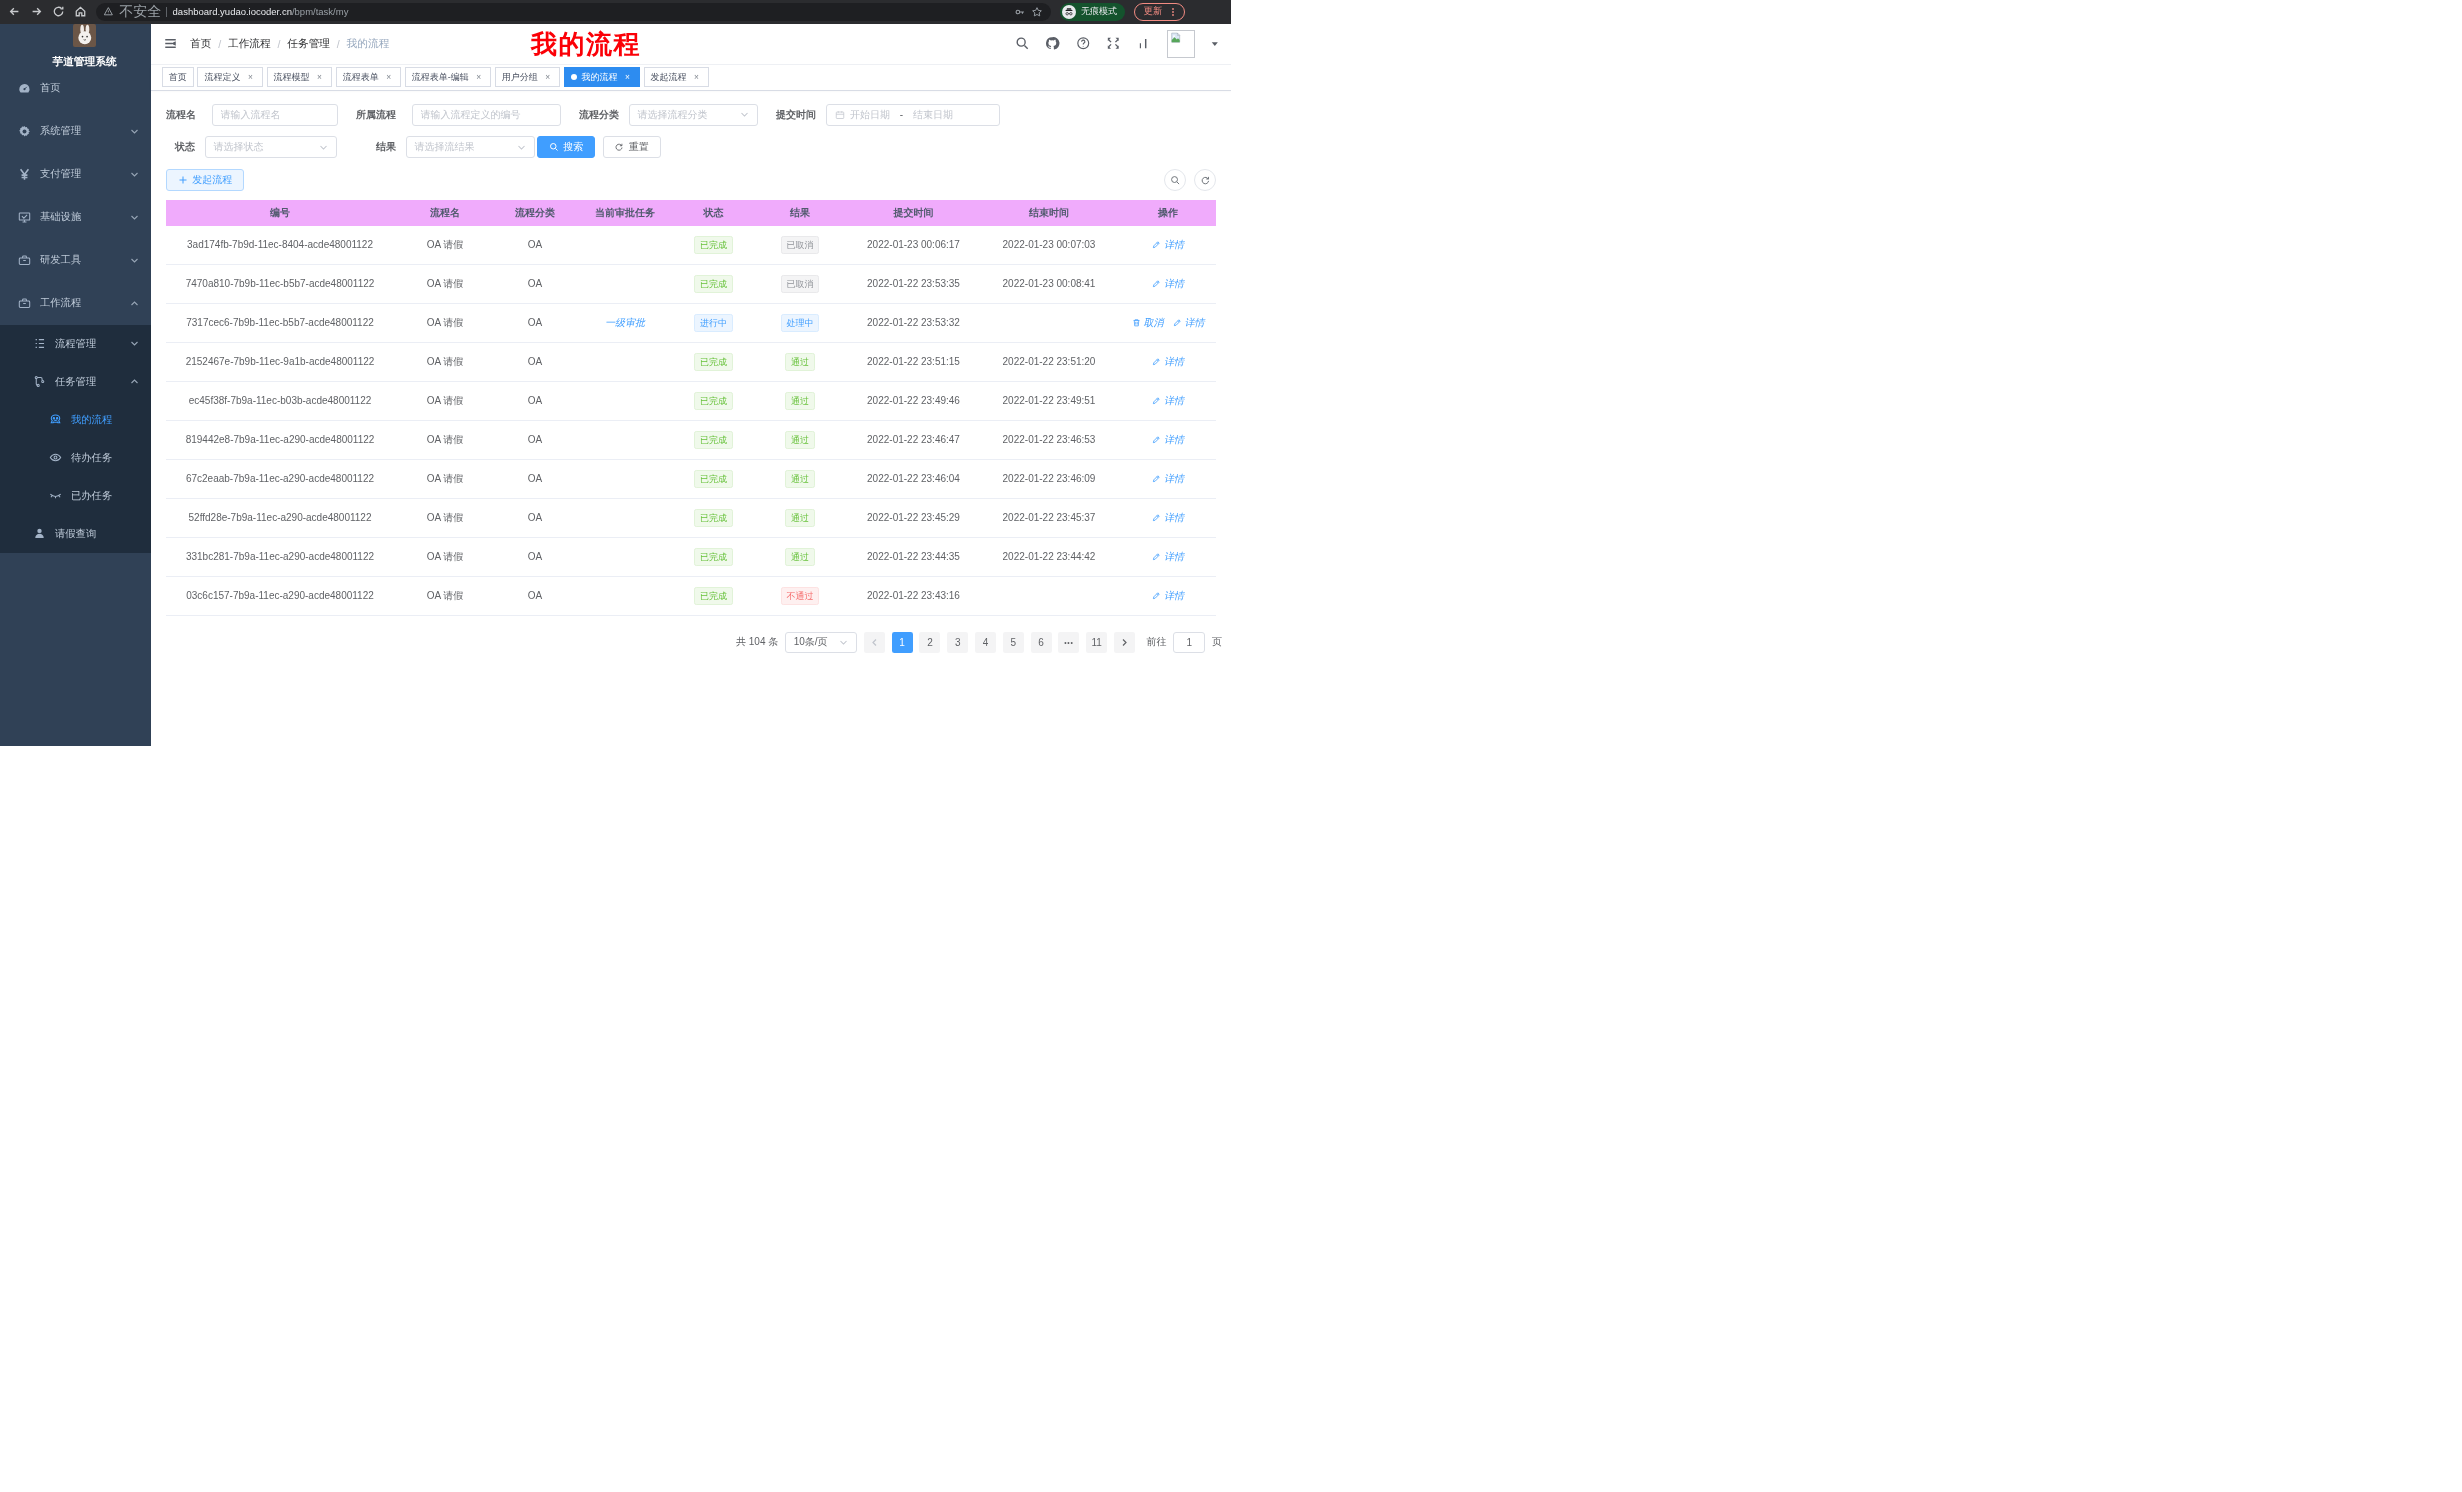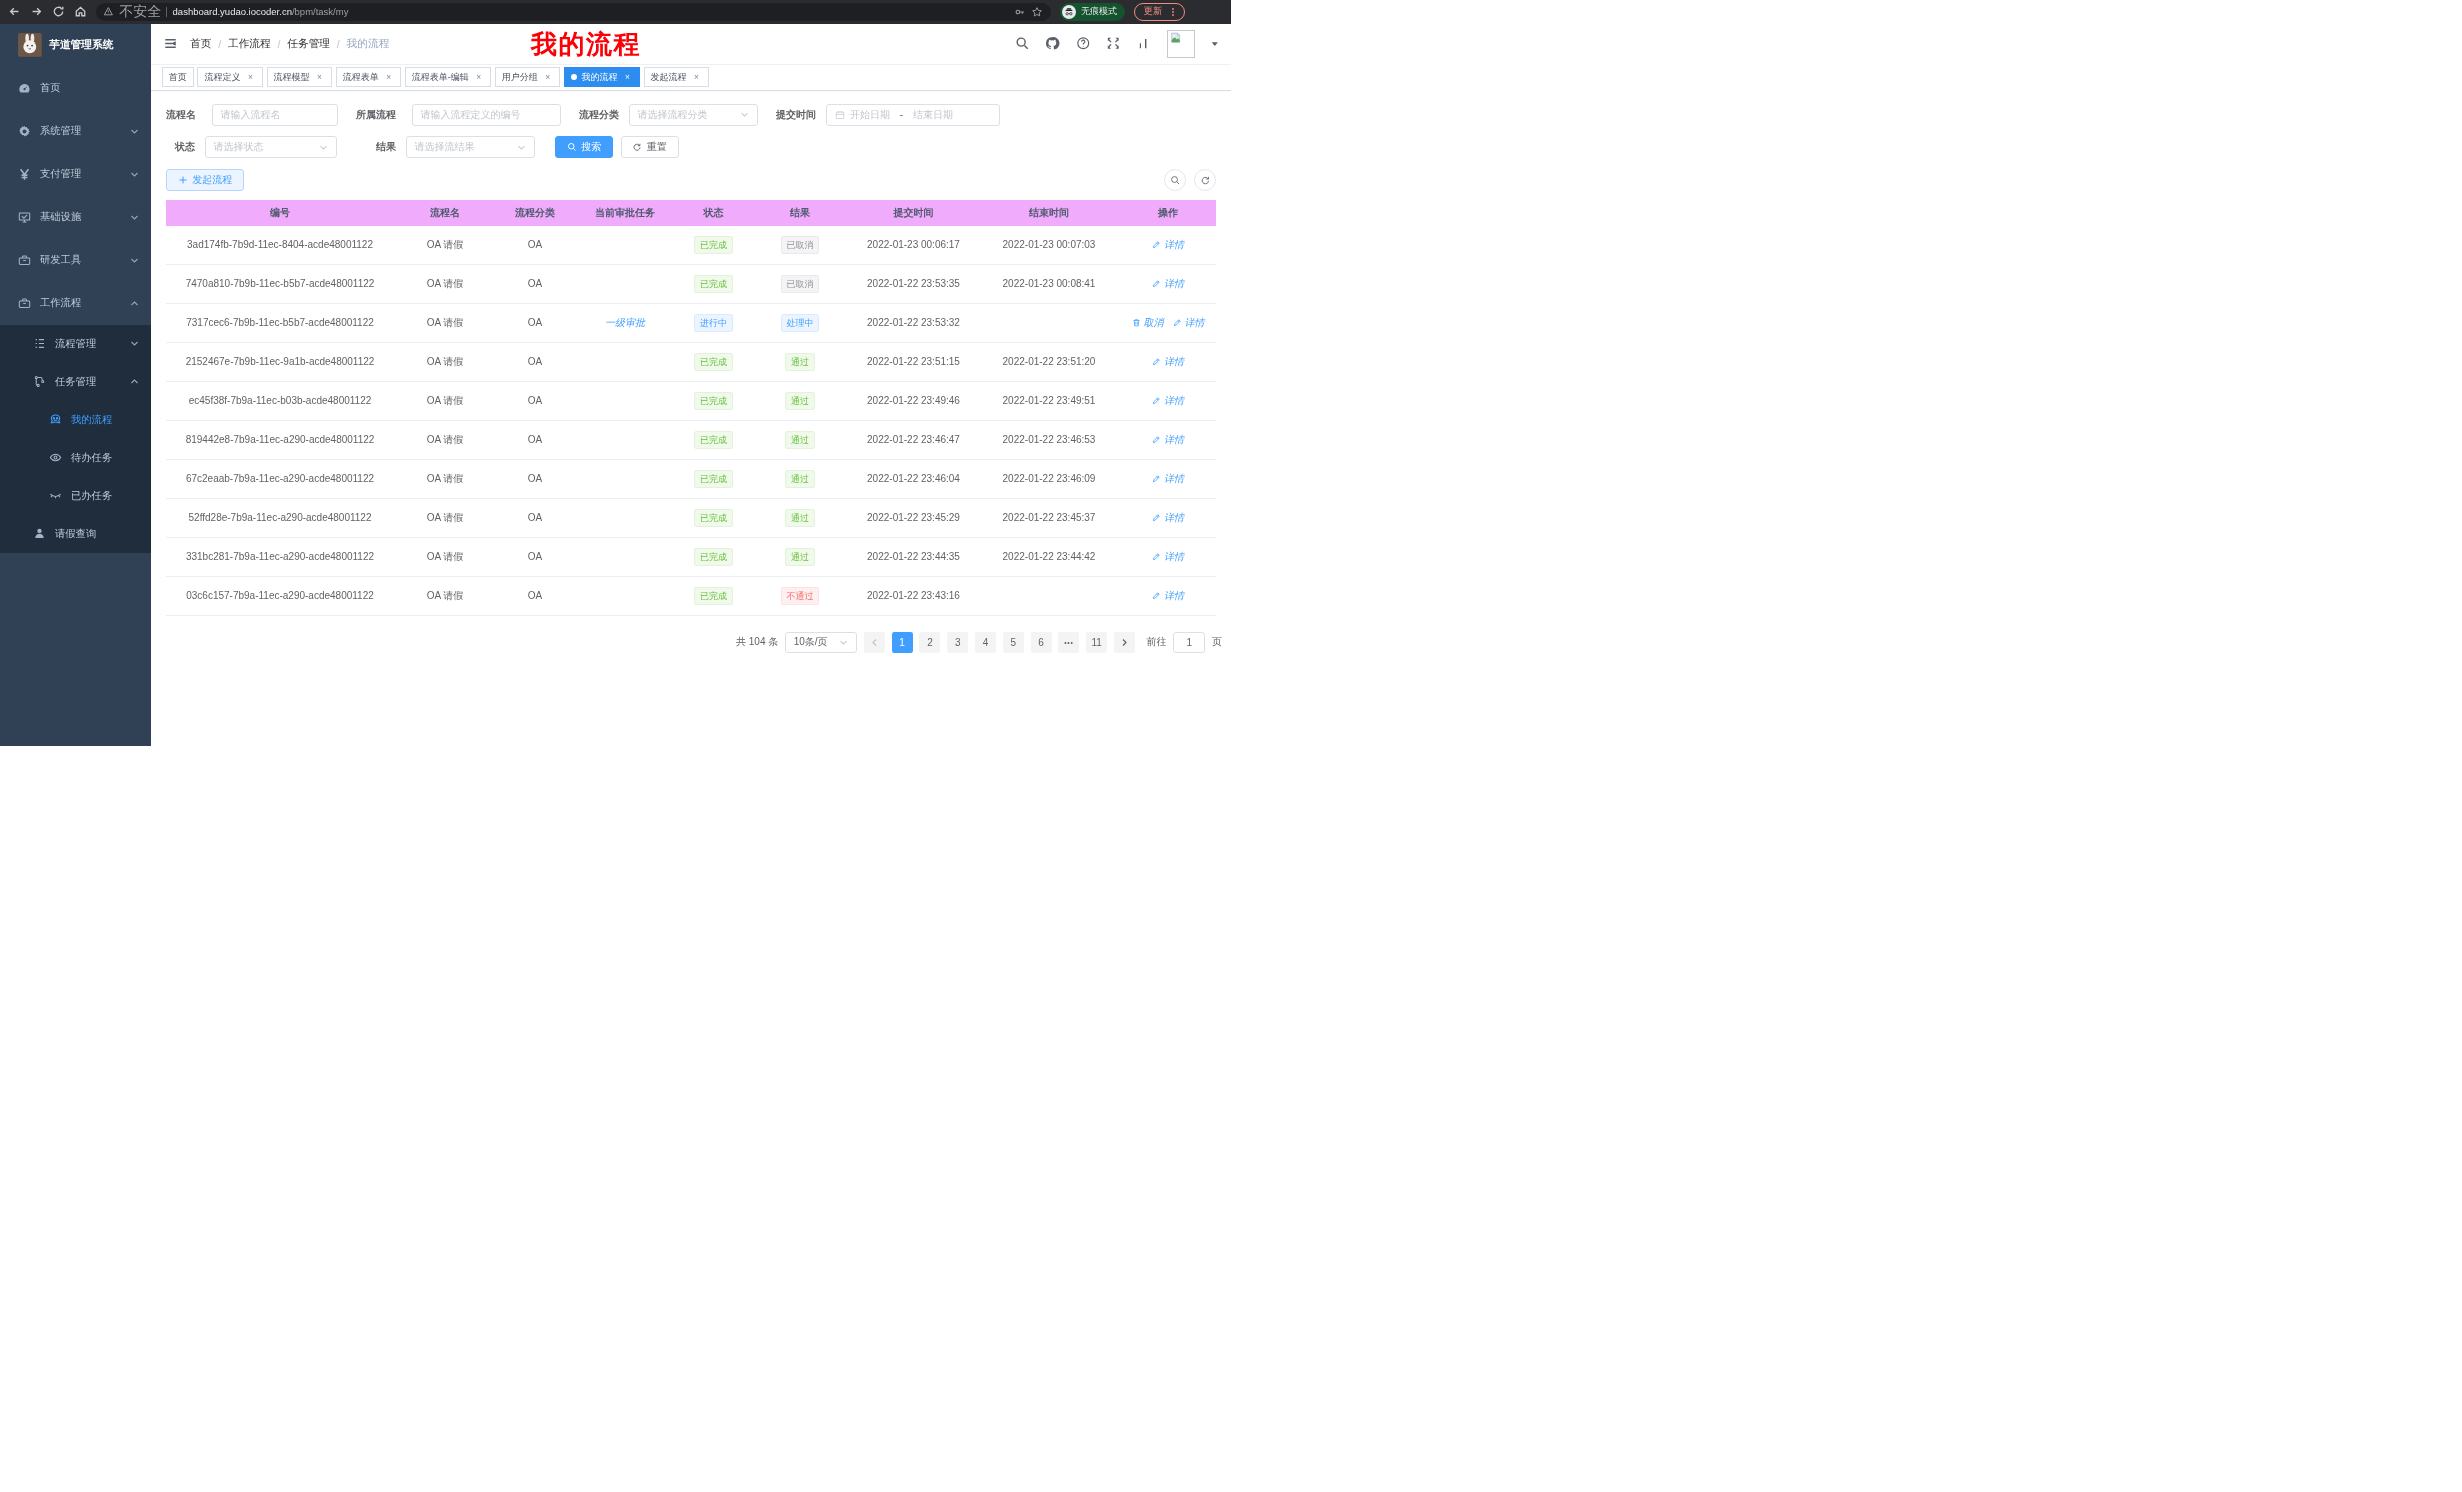--- a/index.html
+++ b/index.html
@@ -16,21 +16,21 @@
   .omni-url { font-size:9.5px; color:#e8eaed; white-space:nowrap; }
   .omni-url .path { color:#9aa0a6; }
   .omni-spacer { flex:1; }
   .incog { height:18px; background:#14532d; border-radius:9px; display:flex; align-items:center; gap:4.6px; padding:0 7.6px 0 2.3px; color:#e8eaed; font-size:9px; }
   .incog-circ { width:14.5px; height:14.5px; background:#e8eaed; border-radius:50%; display:flex; align-items:center; justify-content:center; color:#202124; }
   .update-pill { height:18px; border:1.1px solid #f28b82; border-radius:10px; display:flex; align-items:center; gap:5.3px; padding:0 6px 0 9px; color:#f28b82; font-size:9.5px; cursor:pointer; }
 
   
   .app { flex:1; display:flex; min-height:0; }
   .sidebar { width:151px; background:#304156; color:#bfcbd9; flex:0 0 auto; font-size:10.3px; }
-  .logo-row { height:43px; display:flex; align-items:center; gap:7.6px; padding-left:18px; }
+  .logo-row { height:43px; display:flex; align-items:center; gap:7.6px; padding-left:18px;flex-direction:column; }
   .logo-img { width:23.6px; height:23.6px; border-radius:2.3px; background:#5b4a3f; overflow:hidden; flex:0 0 auto; }
   .logo-title { color:#fff; font-weight:bold; font-size:10.7px; }
   .menu-item { height:43px; display:flex; align-items:center; gap:9px; padding:0 12px 0 18px; cursor:pointer; }
   .menu-item .lbl { flex:1; }
   .menu-item .mi { width:13px; height:13px; color:#a3b3c7; flex:0 0 auto; }
   .chev { width:9px; height:9px; color:#96a4b5; }
   .submenu { background:#1f2d3d; }
   .menu-item.lv2 { height:38px; padding-left:33px; }
   .menu-item.lv3 { height:38px; padding-left:49px; }
   .menu-item.active { color:#409eff; }
@@ -412,21 +412,21 @@
                   <path d="M2 4l4 4 4-4"></path>
                 </svg>
             </div>
             <span class="flabel" style="margin-left:39px">结果</span>
             <div class="ctrl" style="width:129px">
               <span>请选择流结果</span>
               <svg class="cdown" viewBox="0 0 12 12" fill="none" stroke="currentColor" stroke-width="1.4">
                   <path d="M2 4l4 4 4-4"></path>
                 </svg>
             </div>
-            <button class="btn btn-primary" style="margin-left:20px">
+            <button class="btn btn-primary" style="margin-left:2px">
               <svg class="bic" viewBox="0 0 20 20" fill="none" stroke="currentColor" stroke-width="2">
                   <circle cx="8.5" cy="8.5" r="5.5"></circle>
                   <path d="M13 13l4 4"></path>
                 </svg>
               <span>搜索</span>
             </button>
             <button class="btn" style="margin-left:7.6px">
               <svg class="bic" viewBox="0 0 20 20" fill="none" stroke="currentColor" stroke-width="1.8">
                   <path d="M15.5 8a6 6 0 1 0 .5 3"></path>
                   <path d="M15.8 3.5v4h-4"></path>

